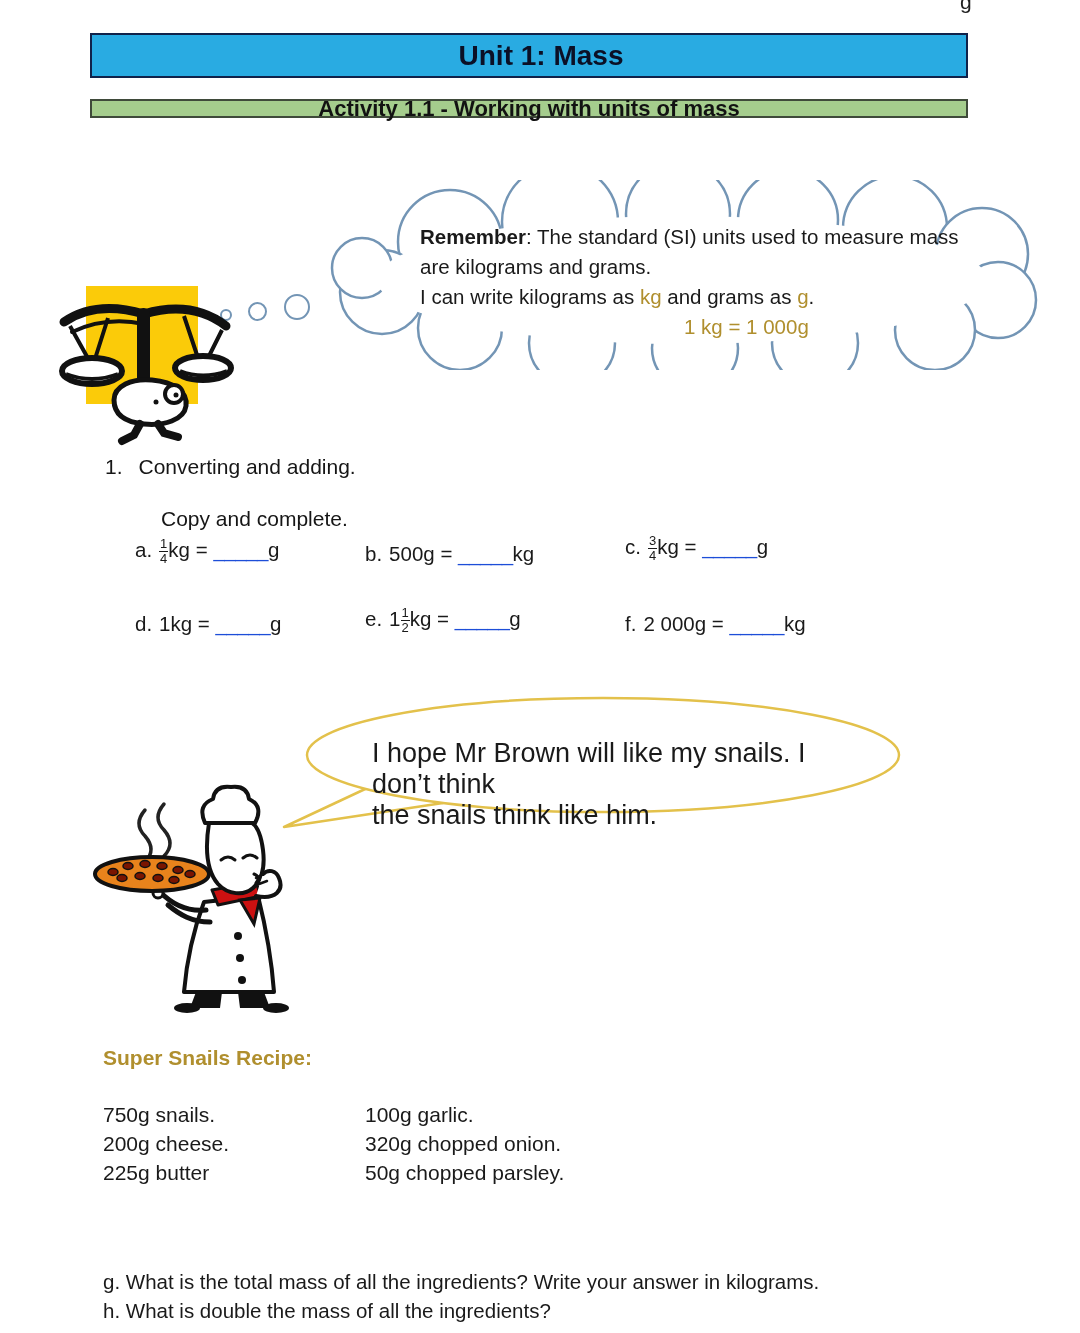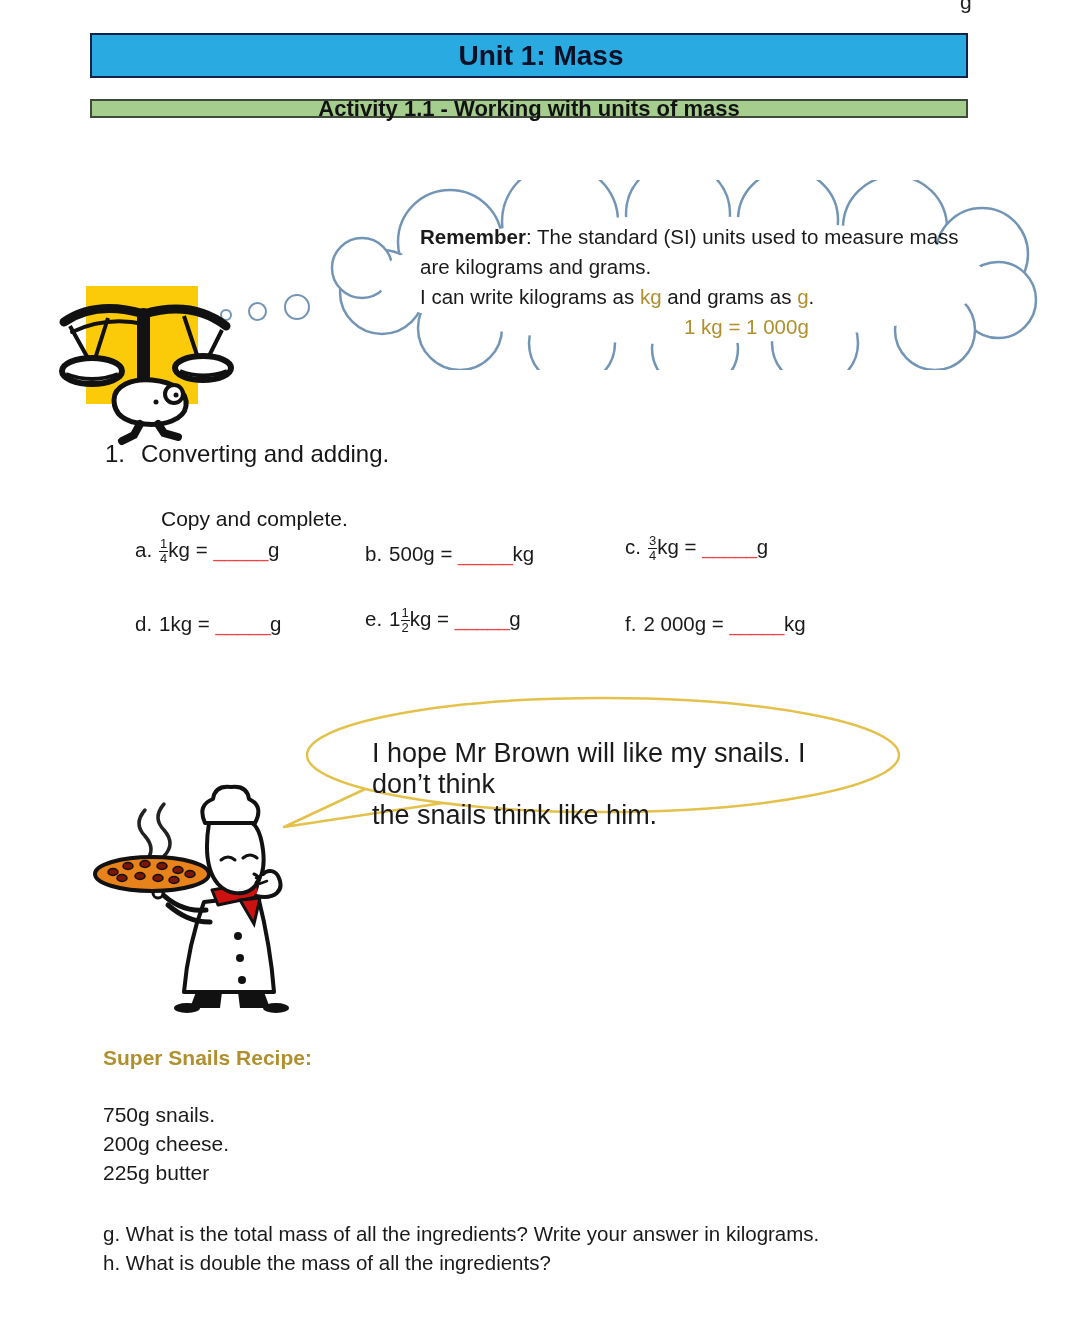--- a/index.html
+++ b/index.html
@@ -22,49 +22,49 @@
   .cloud-wrap{position:absolute;left:310px;top:180px;width:730px;height:190px;}
   .cloud-wrap svg{position:absolute;left:0;top:0;}
   .cloud-text{position:absolute;left:110px;top:42px;width:590px;font-size:20.5px;line-height:30px;color:#1a1a1a;}
   .gold{color:#B08F2E;}
   .cl-l4{padding-left:240px;margin-left:24px;}
 
   
   .tc{position:absolute;border:2px solid #7395B5;border-radius:50%;background:#fff;box-sizing:border-box;}
 
   
-  .sec-head{position:absolute;left:105px;top:440px;font-size:24px;}
+  .sec-head{position:absolute;left:105px;top:455px;font-size:21px;}
   .sec-num{display:inline-block;margin-right:16px;}
   .copy-line{position:absolute;left:127px;top:507px;font-size:21px;margin-left:34px;}
 
   
   .ex{position:absolute;font-size:20.5px;white-space:nowrap;color:#1a1a1a;}
   .ex .lbl{margin-right:7px;}
   .frac{display:inline-block;vertical-align:middle;text-align:center;font-size:13px;line-height:1.08;font-weight:normal;}
   .frac .num,.frac .den{display:block;padding:0 1px;}
   .frac .den{border-top:1.6px solid #1a1a1a;}
-  .blank{letter-spacing:-0.5px;color:#ef4444;}
+  .blank{letter-spacing:-0.5px;color:#1d4ed8;}
 
   
   .speech-wrap{position:absolute;left:278px;top:693px;width:628px;height:140px;}
   .speech-wrap svg{position:absolute;left:0;top:0;}
   .speech-text{position:absolute;left:94px;top:45px;width:480px;font-size:27px;line-height:31px;color:#1a1a1a;}
 
   
   .scale-wrap{position:absolute;left:56px;top:274px;width:180px;height:172px;}
   .chef-wrap{position:absolute;left:88px;top:778px;width:220px;height:235px;}
 
   
   .recipe-head{position:absolute;left:103px;top:1046px;font-size:21px;font-weight:bold;color:#B08F2E;}
   .recipe-col{position:absolute;top:1100px;font-size:21px;line-height:29px;color:#1a1a1a;}
   .recipe-col-left{left:103px;}
   .recipe-col-right{left:365px;}
 
   
-  .q{position:absolute;left:103px;font-size:20.5px;color:#1a1a1a;}
+  .q{position:absolute;left:103px;font-size:20.5px;color:#1a1a1a;margin-top:48px;}
   .q-g{top:1222px;}
   .q-h{top:1251px;}
 </style>
 </head>
 <body>
 
 <div id="page">
 
   <span class="frag">g</span>
 
@@ -206,17 +206,22 @@
       <ellipse cx="188" cy="230" rx="13" ry="5" fill="#111"></ellipse>
     </svg>
   </div>
 
   <div class="recipe-head">Super Snails Recipe:</div>
   <div class="recipe-col recipe-col-left">
     <div>750g snails.</div>
     <div>200g cheese.</div>
     <div>225g butter</div>
   </div>
+  <div class="recipe-col recipe-col-right">
+    <div>100g garlic.</div>
+    <div>320g chopped onion.</div>
+    <div>50g chopped parsley.</div>
+  </div>
 
   <div class="q q-g">g. What is the total mass of all the ingredients? Write your answer in kilograms.</div>
   <div class="q q-h">h. What is double the mass of all the ingredients?</div>
 
 </div>
 
 </body></html>

